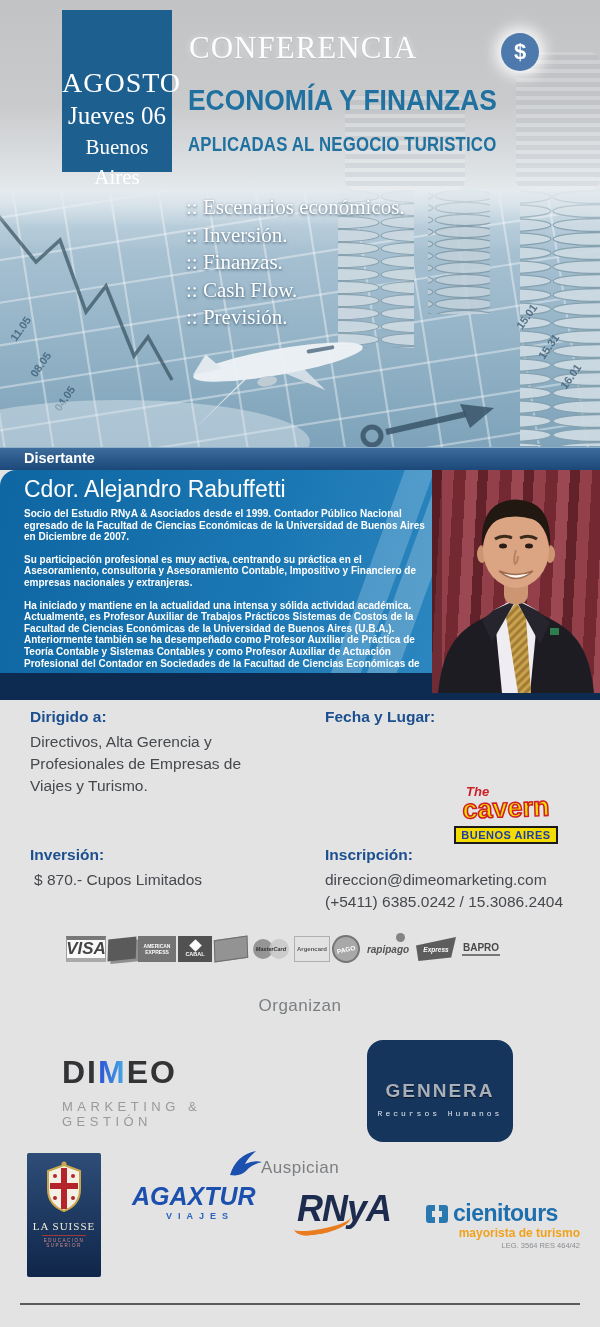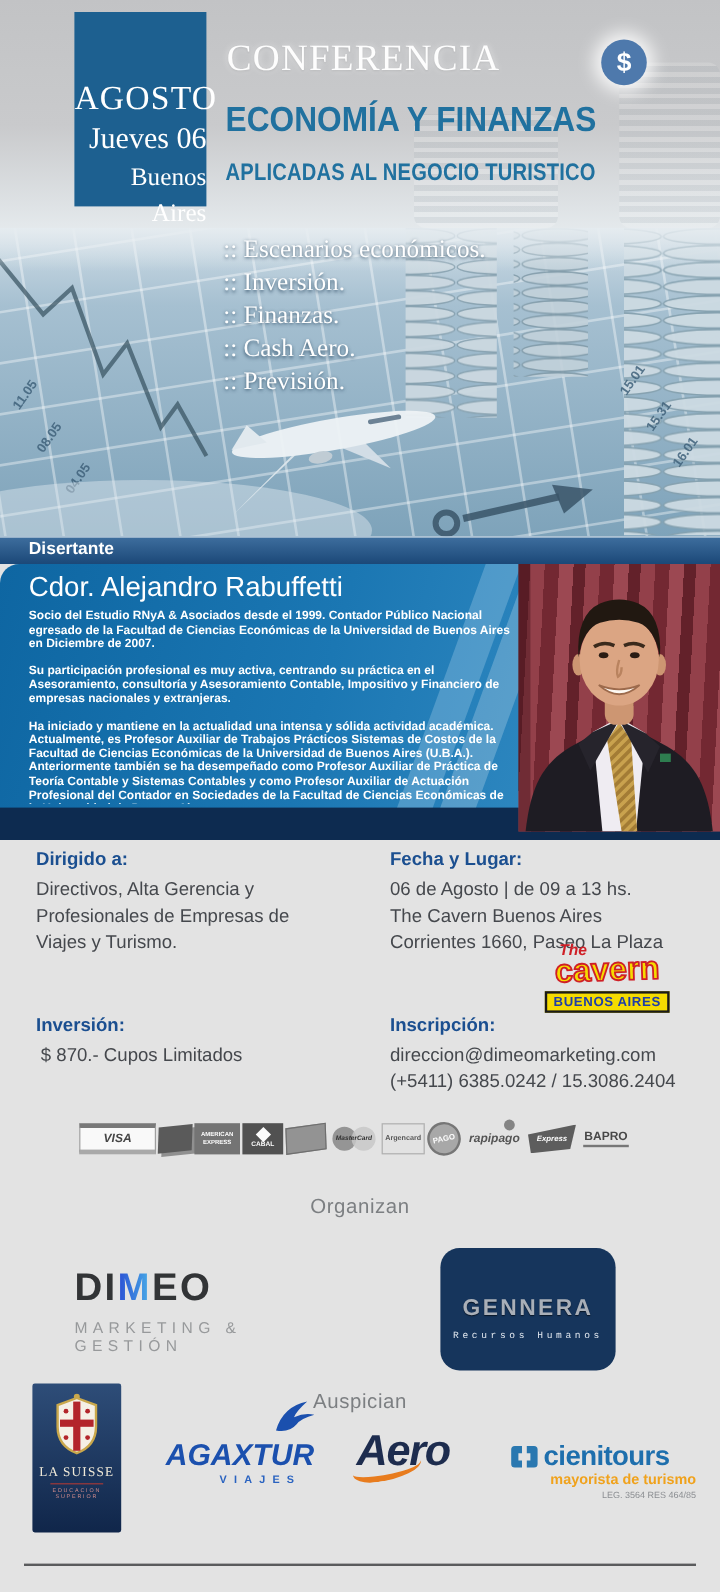--- a/index.html
+++ b/index.html
@@ -9,21 +9,21 @@
 
   
   .top-strip{position:absolute;left:0;top:0;width:600px;height:190px;
              background:linear-gradient(#c2c3c5 0%,#c9cacc 55%,#e4e9ec 100%);}
   .tcoins{position:absolute;border-radius:10px;
           background:repeating-linear-gradient(0deg,rgba(255,255,255,.6) 0 4px,rgba(135,148,158,.4) 4px 9px);}
   .tcoins.a{left:345px;top:95px;width:120px;height:95px;opacity:.30;}
   .tcoins.b{left:516px;top:52px;width:84px;height:138px;opacity:.26;}
 
   .date-box{position:absolute;left:62px;top:10px;width:110px;height:162px;background:#1d6090;
-            color:#fff;text-align:right;font-family:"Liberation Serif","DejaVu Serif",serif;
+            color:#fff;text-align:center;font-family:"Liberation Serif","DejaVu Serif",serif;
             padding-top:56px;}
   .date-month{font-size:28px;line-height:34px;letter-spacing:1px;}
   .date-day{font-size:25px;line-height:32px;}
   .date-city{font-size:21px;line-height:30px;}
 
   .kicker{position:absolute;left:189px;top:30px;color:#fdfdfd;
           font-family:"Liberation Serif","DejaVu Serif",serif;font-size:31px;letter-spacing:1px;
           text-shadow:0 0 6px rgba(255,255,255,.55),0 1px 2px rgba(0,0,0,.12);}
   .title1{position:absolute;left:188px;top:84px;color:#20719f;font-weight:bold;font-size:29px;
           transform:scaleX(.91);transform-origin:left top;white-space:nowrap;}
@@ -79,22 +79,22 @@
                color:#f5dc00;-webkit-text-stroke:1.5px #cf1f26;transform:rotate(-2deg);
                text-shadow:0 0 1px #cf1f26;}
   .cavern-city{display:inline-block;margin-top:2px;background:#f5dc00;border:2px solid #1a1a1a;
                color:#1f3ea8;font-weight:bold;font-size:11px;padding:1px 5px;letter-spacing:.5px;}
 
   
   .payments{position:absolute;left:66px;top:232px;width:475px;height:34px;display:flex;
             align-items:center;gap:2px;filter:grayscale(1);opacity:.92;}
   .chip{height:26px;flex:0 0 auto;display:flex;align-items:center;justify-content:center;
         position:relative;color:#fff;font-weight:bold;text-align:center;}
-  .c-visa{width:64px;background:#fbfbfb;border:1px solid #9a9a9a;border-top:4px solid #6f6f6f;
-          border-bottom:4px solid #a5a5a5;color:#38383a;font-style:italic;font-size:10px;}
+  .c-visa{width:40px;background:#fbfbfb;border:1px solid #9a9a9a;border-top:4px solid #6f6f6f;
+          border-bottom:4px solid #a5a5a5;color:#38383a;font-style:italic;font-size:17px;}
   .c-cards{width:28px;height:22px;background:#4f4f4f;transform:skewX(-8deg) rotate(-6deg);
            box-shadow:3px 3px 0 #8a8a8a;}
   .c-amex{width:38px;background:#6b6b6b;font-size:5px;line-height:6px;padding:2px;}
   .c-cabal{width:34px;background:#454545;flex-direction:column;font-size:5.5px;gap:1px;}
   .cabal-diamond{width:9px;height:9px;background:#fff;transform:rotate(45deg);}
   .c-card5{width:34px;height:22px;background:#8d8d8d;border:1px solid #666;transform:rotate(-8deg) skewX(-6deg);}
   .c-mc{width:42px;font-size:5.5px;font-style:italic;color:#1e1e1e;}
   .mc-circle{position:absolute;width:20px;height:20px;border-radius:50%;top:3px;}
   .mc-circle.m1{left:3px;background:#8f8f8f;}
   .mc-circle.m2{left:19px;background:#c6c6c6;opacity:.85;}
@@ -128,21 +128,21 @@
 
   
   .lasuisse{position:absolute;left:27px;top:453px;width:74px;height:124px;text-align:center;
             background:linear-gradient(#2e4d78,#10264a);border-radius:2px;padding-top:8px;}
   .lasuisse-name{margin-top:3px;font-family:"Liberation Serif","DejaVu Serif",serif;
                  font-size:11px;letter-spacing:1px;color:#f0ead8;}
   .lasuisse-rule{width:44px;height:1px;background:#a23838;margin:3px auto 2px auto;}
   .lasuisse-tagline{font-size:4.5px;letter-spacing:1.5px;color:#d18c8c;}
 
   
-  .agaxtur{position:absolute;left:132px;top:470px;width:136px;text-align:center;}
+  .agaxtur{position:absolute;left:132px;top:453px;width:136px;text-align:left;}
   .agaxtur-bird{position:absolute;right:4px;top:-4px;}
   .agaxtur-name{margin-top:30px;font-size:25px;font-weight:bold;font-style:italic;color:#1b50ae;line-height:26px;}
   .agaxtur-tagline{margin-top:2px;padding-left:34px;font-size:9px;letter-spacing:6px;color:#2a63c0;font-weight:bold;}
 
   
   .aero{position:absolute;left:297px;top:488px;width:100px;}
   .aero-name{font-size:36px;font-weight:bold;font-style:italic;color:#1d2c4e;letter-spacing:-1px;}
   .aero-swoosh{position:absolute;left:-3px;top:32px;width:58px;height:14px;
                border-bottom:5px solid #e87c1e;border-radius:0 0 70% 30%/0 0 100% 60%;transform:rotate(-7deg);}
 
@@ -226,21 +226,21 @@
         <text x="544" y="170" transform="rotate(-55 544 170)">15.31</text>
         <text x="566" y="200" transform="rotate(-55 566 200)">16.01</text>
       </g>
       <ellipse cx="120" cy="252" rx="190" ry="42" fill="#dfe9ef" opacity="0.45"></ellipse>
       <rect width="600" height="36" fill="url(#fog)"></rect>
     </svg>
     <div class="bullets">
       <div>:: Escenarios económicos.</div>
       <div>:: Inversión.</div>
       <div>:: Finanzas.</div>
-      <div>:: Cash Aero.</div>
+      <div>:: Cash Flow.</div>
       <div>:: Previsión.</div>
     </div>
   </div>
 
   <div class="speaker-bar">
     <span>Disertante</span>
   </div>
 
   <div class="bio">
     <div class="flagstripe f1"></div>
@@ -282,25 +282,20 @@
     </svg>
   </div>
 
   <div class="navy-band"></div>
 
   <div class="info">
     <div class="lbl dirigido-label">Dirigido a:</div>
     <div class="txt dirigido-text">Directivos, Alta Gerencia y Profesionales  de Empresas de Viajes y Turismo.</div>
 
     <div class="lbl fecha-label">Fecha y Lugar:</div>
-    <div class="txt fecha-lines">
-      <div>06 de Agosto  | de 09 a 13 hs.</div>
-      <div>The Cavern Buenos Aires</div>
-      <div>Corrientes 1660, Paseo La Plaza</div>
-    </div>
 
     <div class="cavern">
       <span class="cavern-the">The</span>
       <span class="cavern-name">cavern</span>
       <span class="cavern-city">BUENOS AIRES</span>
     </div>
 
     <div class="lbl inversion-label">Inversión:</div>
     <div class="txt inversion-text">$ 870.- Cupos Limitados</div>
 
@@ -361,32 +356,32 @@
 
     <div class="agaxtur">
       <svg class="agaxtur-bird" width="36" height="32" viewBox="0 0 36 32">
         <path d="M2 26 Q8 6 28 2 Q19 10 17 15 Q26 11 34 13 Q23 16 19 21 Q13 28 2 26 Z" fill="#1b50ae"></path>
       </svg>
       <div class="agaxtur-name">AGAXTUR</div>
       <div class="agaxtur-tagline">VIAJES</div>
     </div>
 
     <div class="aero">
-      <div class="aero-name">Aero</div>
+      <div class="aero-name">RNyA</div>
       <div class="aero-swoosh"></div>
     </div>
 
     <div class="cienitours">
       <div class="cien-row">
         <svg width="26" height="26" viewBox="0 0 26 26">
           <path d="M11 4 H5 Q2 4 2 7 V19 Q2 22 5 22 H11 V16 H8 V10 H11 Z" fill="#2a78b0"></path>
           <path d="M15 4 H21 Q24 4 24 7 V19 Q24 22 21 22 H15 V16 H18 V10 H15 Z" fill="#2a78b0"></path>
         </svg>
         <span class="cien-name">cienitours</span>
       </div>
       <div class="cien-tagline">mayorista de turismo</div>
-      <div class="cien-legend">LEG. 3564 RES 464/85</div>
+      <div class="cien-legend">LEG. 3564 RES 464/42</div>
     </div>
 
     <div class="divider"></div>
   </div>
 
 </div>
 
 </body></html>

